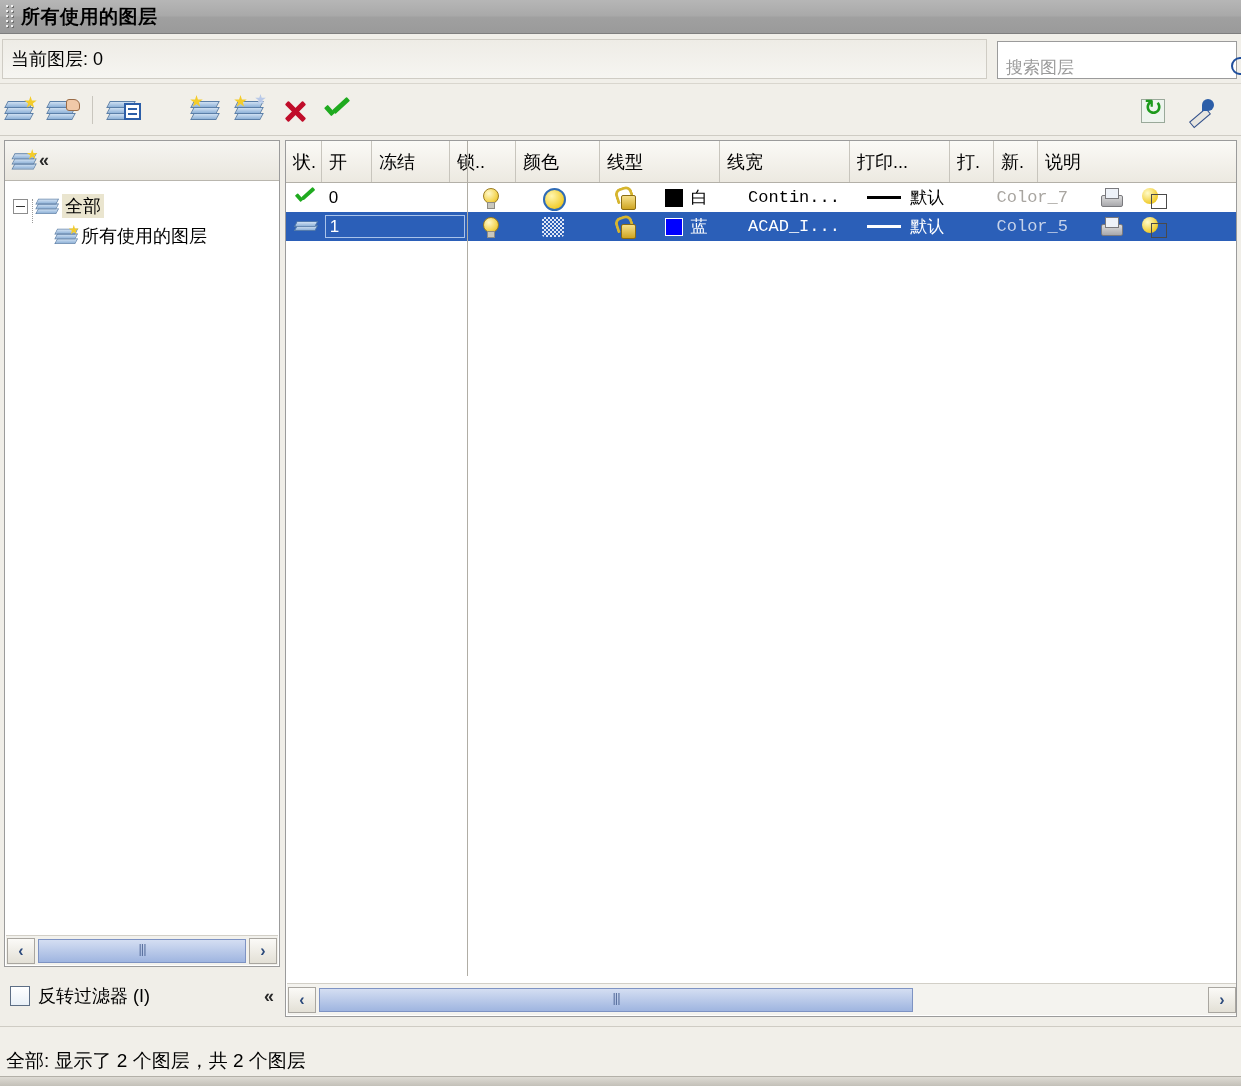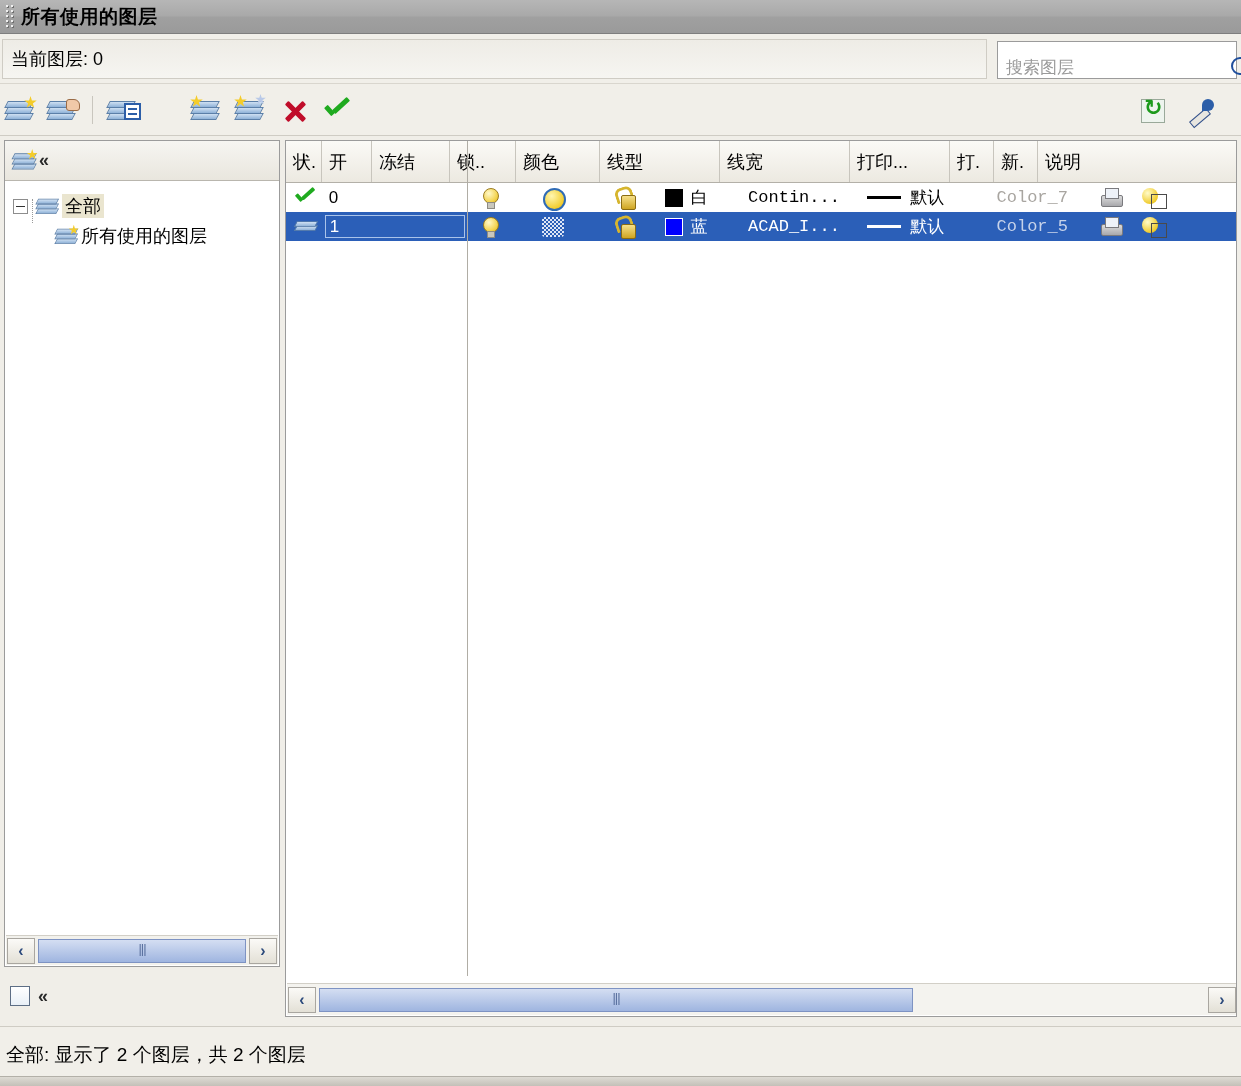--- a/index.html
+++ b/index.html
@@ -297,21 +297,21 @@
     background: #f4f3ef; display: flex; align-items: center;
     border-top: 1px solid #d2cfc7;
   }
   .listhscroll .sthumb { flex: 0 0 594px; }
   .listhscroll .filler { flex: 1; }
 
   
   .statusbar {
     position: absolute; left: 0; top: 1026px; width: 1241px; height: 60px;
     background: #f1efe9; border-top: 1px solid #cfccc4;
-    display: flex; align-items: flex-start; padding: 15px 0 0 6px;
+    display: flex; align-items: flex-start; padding: 21px 0 0 6px;
     font-size: 19px;
   }
   .bottomedge {
     position: absolute; left: 0; bottom: 0; width: 1241px; height: 10px;
     background: linear-gradient(to bottom,#dedbd4,#c3c0b8);
     border-top: 1px solid #b3b0a8;
   }
 </style>
 </head>
 <body>
@@ -436,20 +436,21 @@
     </div>
     <div class="hscroll">
       <span class="sbtn">‹</span>
       <span class="sthumb"></span>
       <span class="sbtn">›</span>
     </div>
   </div>
 
   <div class="invertbar">
     <span class="cbox"></span>
+    <span class="lbl">反转过滤器 (I)</span>
     <span class="chev">«</span>
   </div>
 
   <div class="listpanel">
     <div class="freezeline"></div>
 
     <div class="colhdr">
       <div class="c" style="width:36px">状.</div>
       <div class="c" style="width:50px">开</div>
       <div class="c" style="width:78px">冻结</div>

